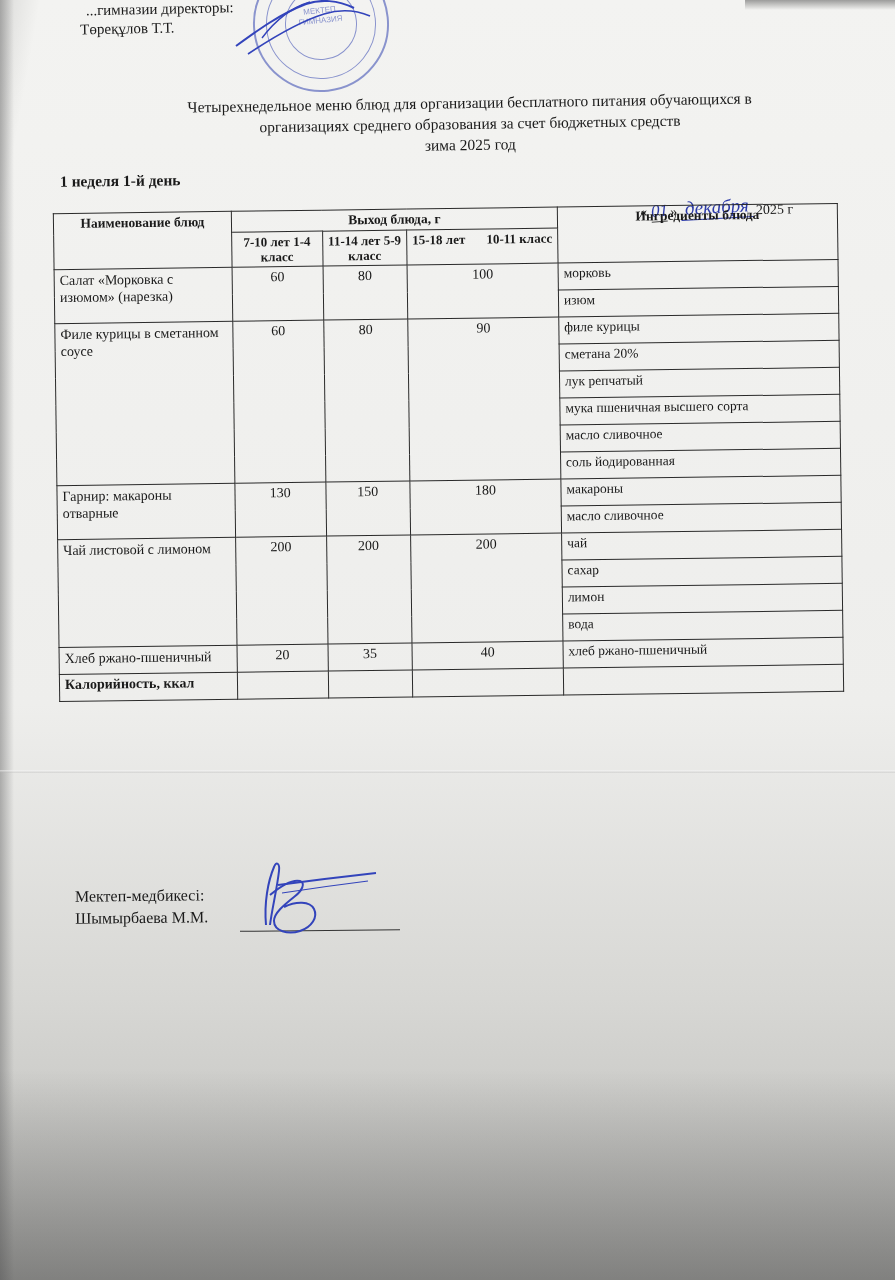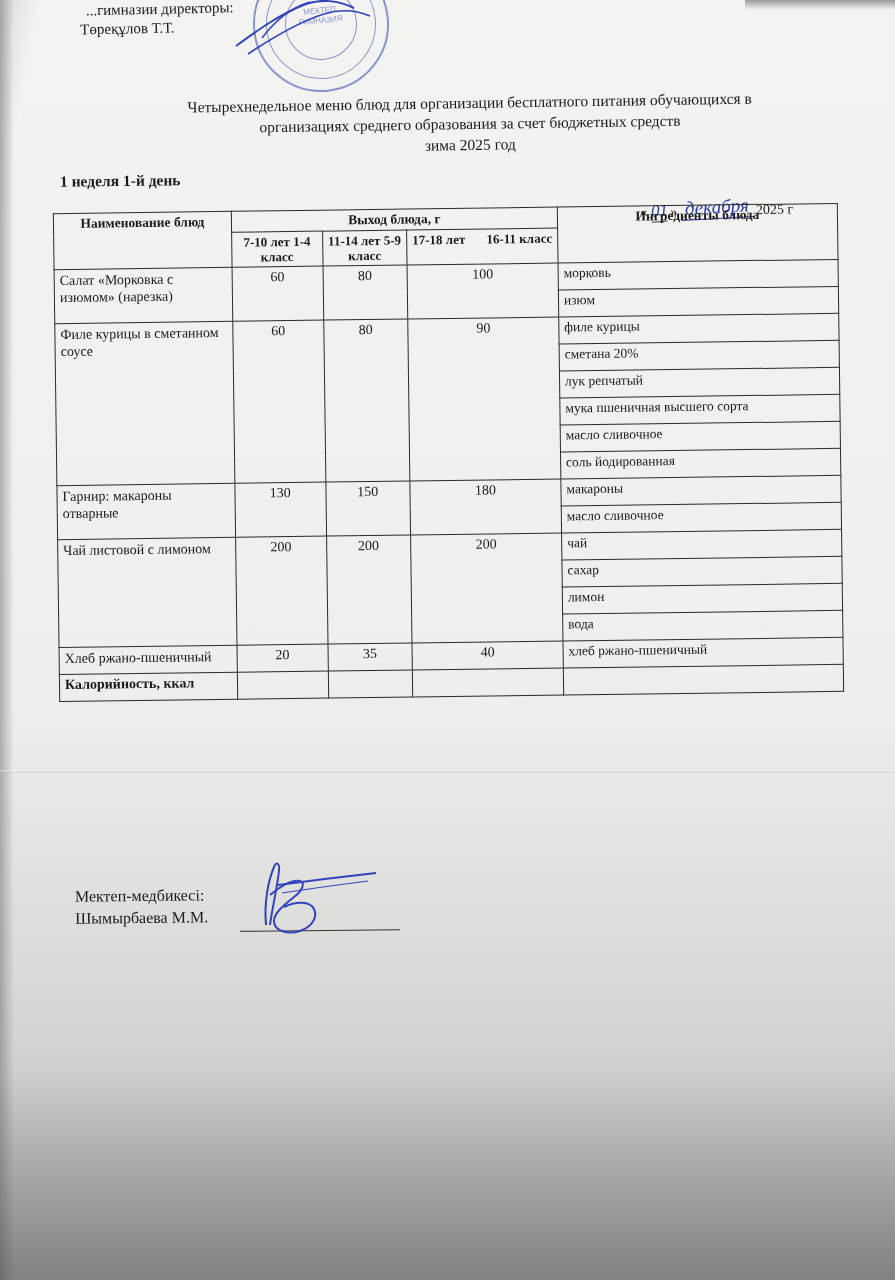--- a/index.html
+++ b/index.html
@@ -303,22 +303,22 @@
         <tbody>
             <tr>
           <th class="hcell col-name" rowspan="2">Наименование блюд</th>
           <th class="hcell" colspan="3">Выход блюда, г</th>
           <th class="hcell col-ing" rowspan="2">Ингредиенты блюда</th>
         </tr>
         <tr>
           <th class="sub-head col-a">7-10 лет 1-4 класс</th>
           <th class="sub-head col-b">11-14 лет 5-9 класс</th>
           <th class="sub-head col-c two-part">
-            <span class="sh-left">17-18 лет</span>
-            <span class="sh-right">16-11 класс</span>
+            <span class="sh-left">15-18 лет</span>
+            <span class="sh-right">10-11 класс</span>
           </th>
         </tr>
 
         <tr>
           <td class="dish" rowspan="2">Салат «Морковка с изюмом» (нарезка)</td>
           <td class="qty" rowspan="2">60</td>
           <td class="qty" rowspan="2">80</td>
           <td class="qty-c" rowspan="2">100</td>
           <td class="ing">морковь</td>
         </tr>

